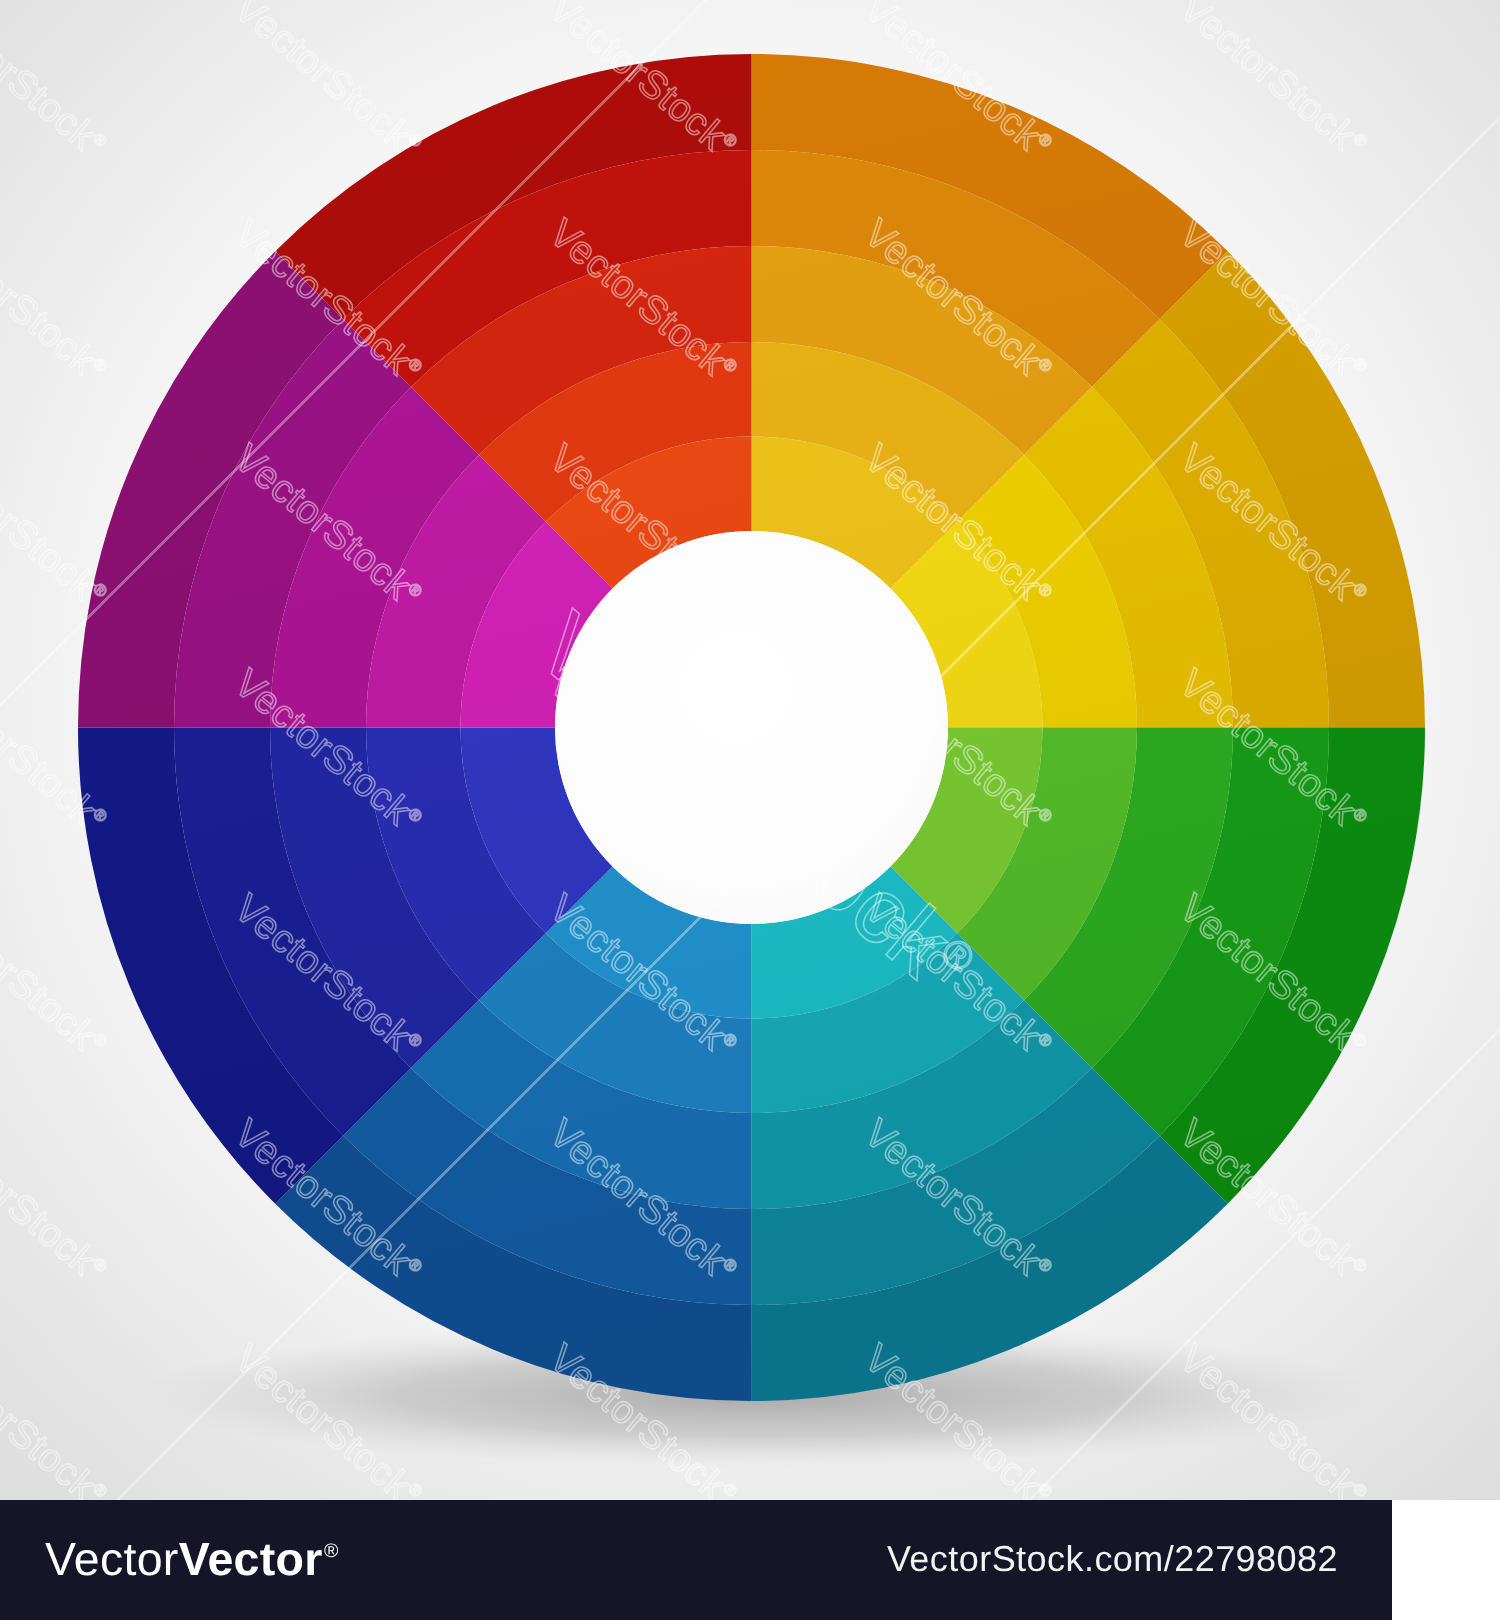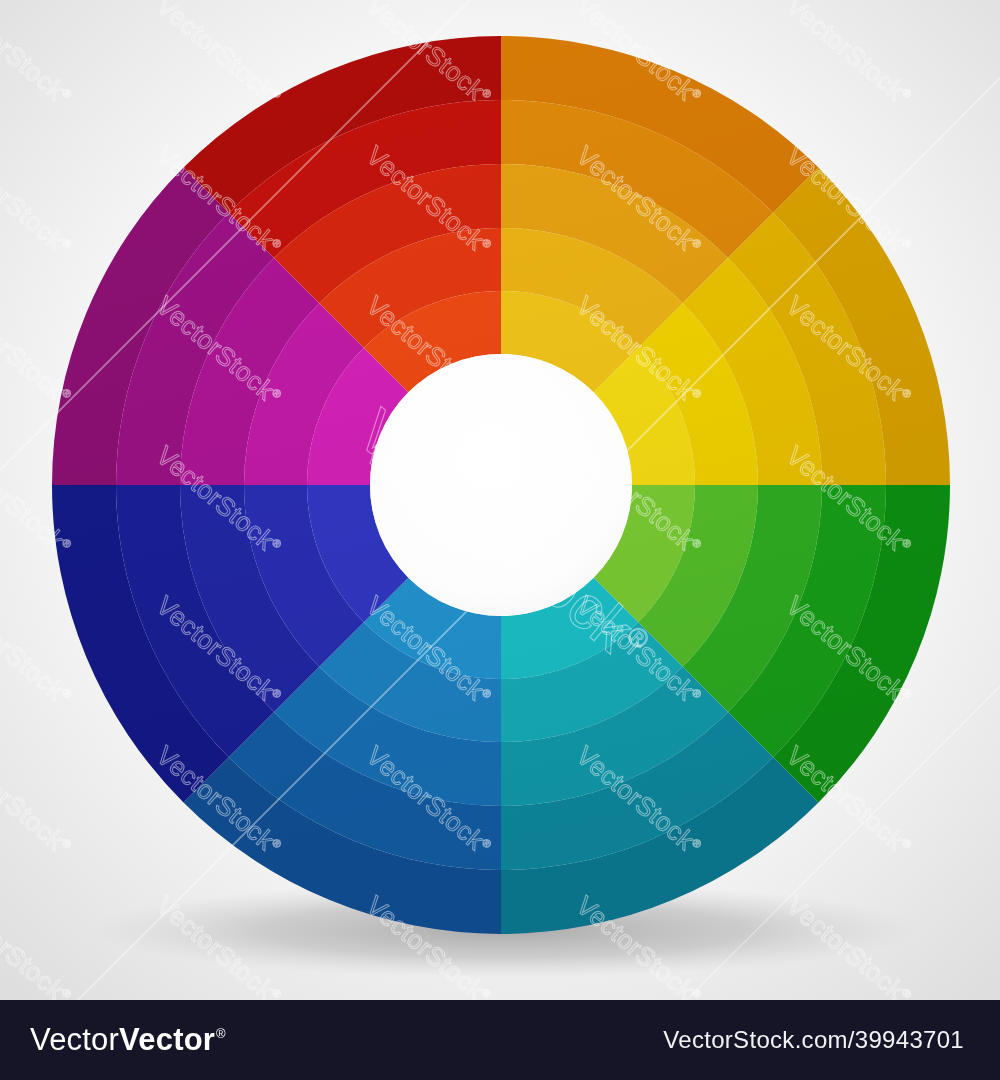--- a/index.html
+++ b/index.html
@@ -73,21 +73,21 @@
     letter-spacing: .5px;
     user-select: none;
   }
   .wm.small { font-size: 26px; }
   .wm.big   { font-size: 62px; }
   .wm sup   { font-size: .42em; vertical-align: super; }
   
   #footer {
     position: absolute;
     left: 0; top: 1000px;
-    width: 1000px;
+    width: 928px;
     height: 80px;
     background: #151527;
     display: flex;
     align-items: center;
     justify-content: space-between;
     box-sizing: border-box;
     padding: 0 36px 0 30px;
     gap: 10px;
   }
   #brand {
@@ -242,16 +242,16 @@
         <div class="wm big" style="left: 390px; top: 395px;">VectorStock<sup>®</sup></div>
       </div>
   </div>
 
   <div id="footer">
     <div id="brand">
       <span class="vec">Vector</span>
         <span class="stk">Vector</span>
         <span class="reg">®</span>
     </div>
-    <div id="url">VectorStock.com/39943701</div>
+    <div id="url">VectorStock.com/22798082</div>
   </div>
 
 </div>
 
 </body></html>

